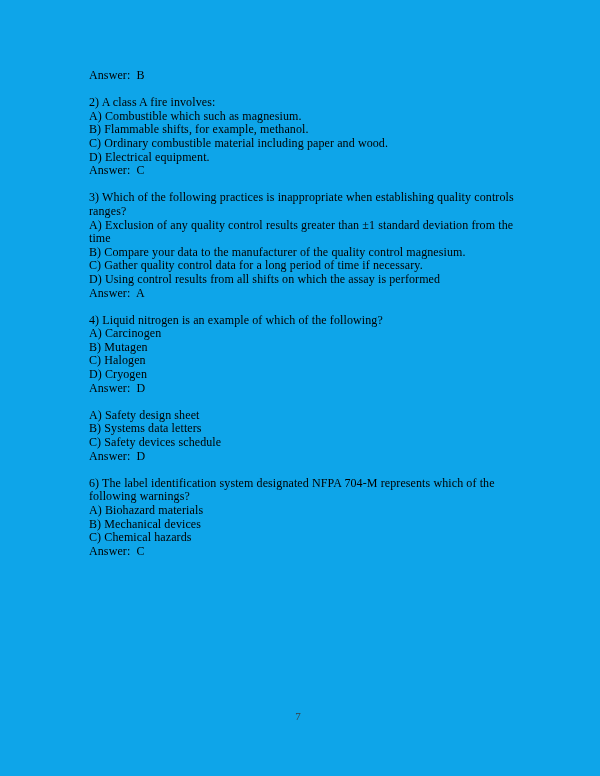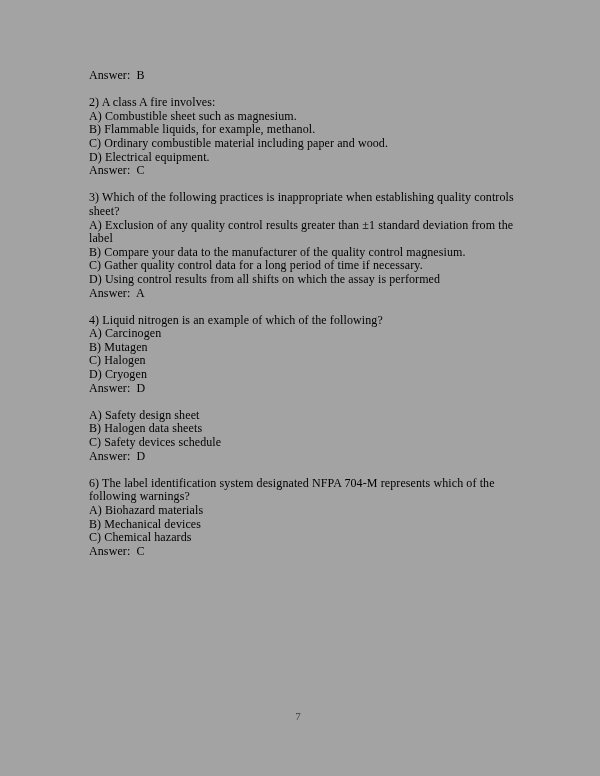--- a/index.html
+++ b/index.html
@@ -11,21 +11,21 @@
     width: 600px;
     height: 776px;
     position: relative;
     overflow: hidden;
     font-family: "Liberation Serif", "DejaVu Serif", serif;
     color: #000000;
   }
   .page {
     position: absolute;
     inset: 0;
-    background: #a3a3a3;
+    background: #0ea5e9;
   }
   .text-body {
     position: absolute;
     left: 89px;
     top: 69px;
   }
   .block {
     margin: 0 0 13.6px 0;
   }
   .block:last-child {
@@ -53,47 +53,47 @@
 </head>
 <body>
 
 <div class="page">
   <div class="text-body">
       <div class="block">
         <div class="line">Answer:  B</div>
       </div>
       <div class="block">
         <div class="line">2) A class A fire involves:</div>
-        <div class="line">A) Combustible sheet such as magnesium.</div>
-        <div class="line">B) Flammable liquids, for example, methanol.</div>
+        <div class="line">A) Combustible which such as magnesium.</div>
+        <div class="line">B) Flammable shifts, for example, methanol.</div>
         <div class="line">C) Ordinary combustible material including paper and wood.</div>
         <div class="line">D) Electrical equipment.</div>
         <div class="line">Answer:  C</div>
       </div>
       <div class="block">
         <div class="line">3) Which of the following practices is inappropriate when establishing quality controls</div>
-        <div class="line">sheet?</div>
+        <div class="line">ranges?</div>
         <div class="line">A) Exclusion of any quality control results greater than ±1 standard deviation from the</div>
-        <div class="line">label</div>
+        <div class="line">time</div>
         <div class="line">B) Compare your data to the manufacturer of the quality control magnesium.</div>
         <div class="line">C) Gather quality control data for a long period of time if necessary.</div>
         <div class="line">D) Using control results from all shifts on which the assay is performed</div>
         <div class="line">Answer:  A</div>
       </div>
       <div class="block">
         <div class="line">4) Liquid nitrogen is an example of which of the following?</div>
         <div class="line">A) Carcinogen</div>
         <div class="line">B) Mutagen</div>
         <div class="line">C) Halogen</div>
         <div class="line">D) Cryogen</div>
         <div class="line">Answer:  D</div>
       </div>
       <div class="block">
         <div class="line">A) Safety design sheet</div>
-        <div class="line">B) Halogen data sheets</div>
+        <div class="line">B) Systems data letters</div>
         <div class="line">C) Safety devices schedule</div>
         <div class="line">Answer:  D</div>
       </div>
       <div class="block">
         <div class="line">6) The label identification system designated NFPA 704-M represents which of the</div>
         <div class="line">following warnings?</div>
         <div class="line">A) Biohazard materials</div>
         <div class="line">B) Mechanical devices</div>
         <div class="line">C) Chemical hazards</div>
         <div class="line">Answer:  C</div>

